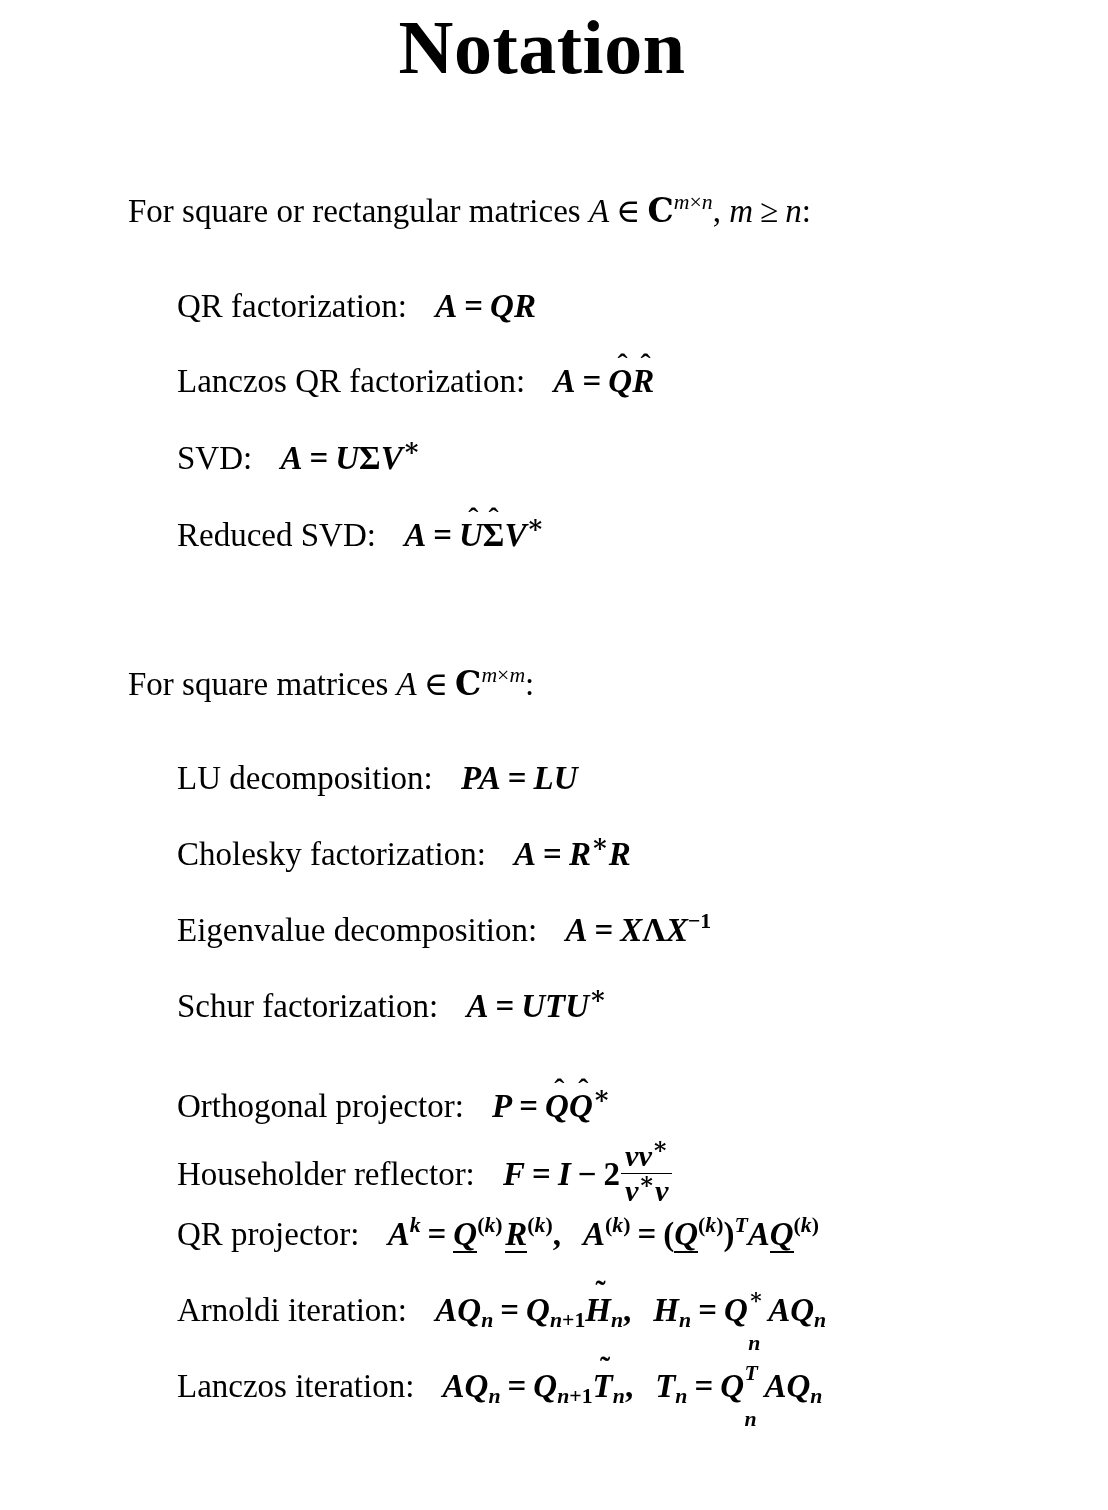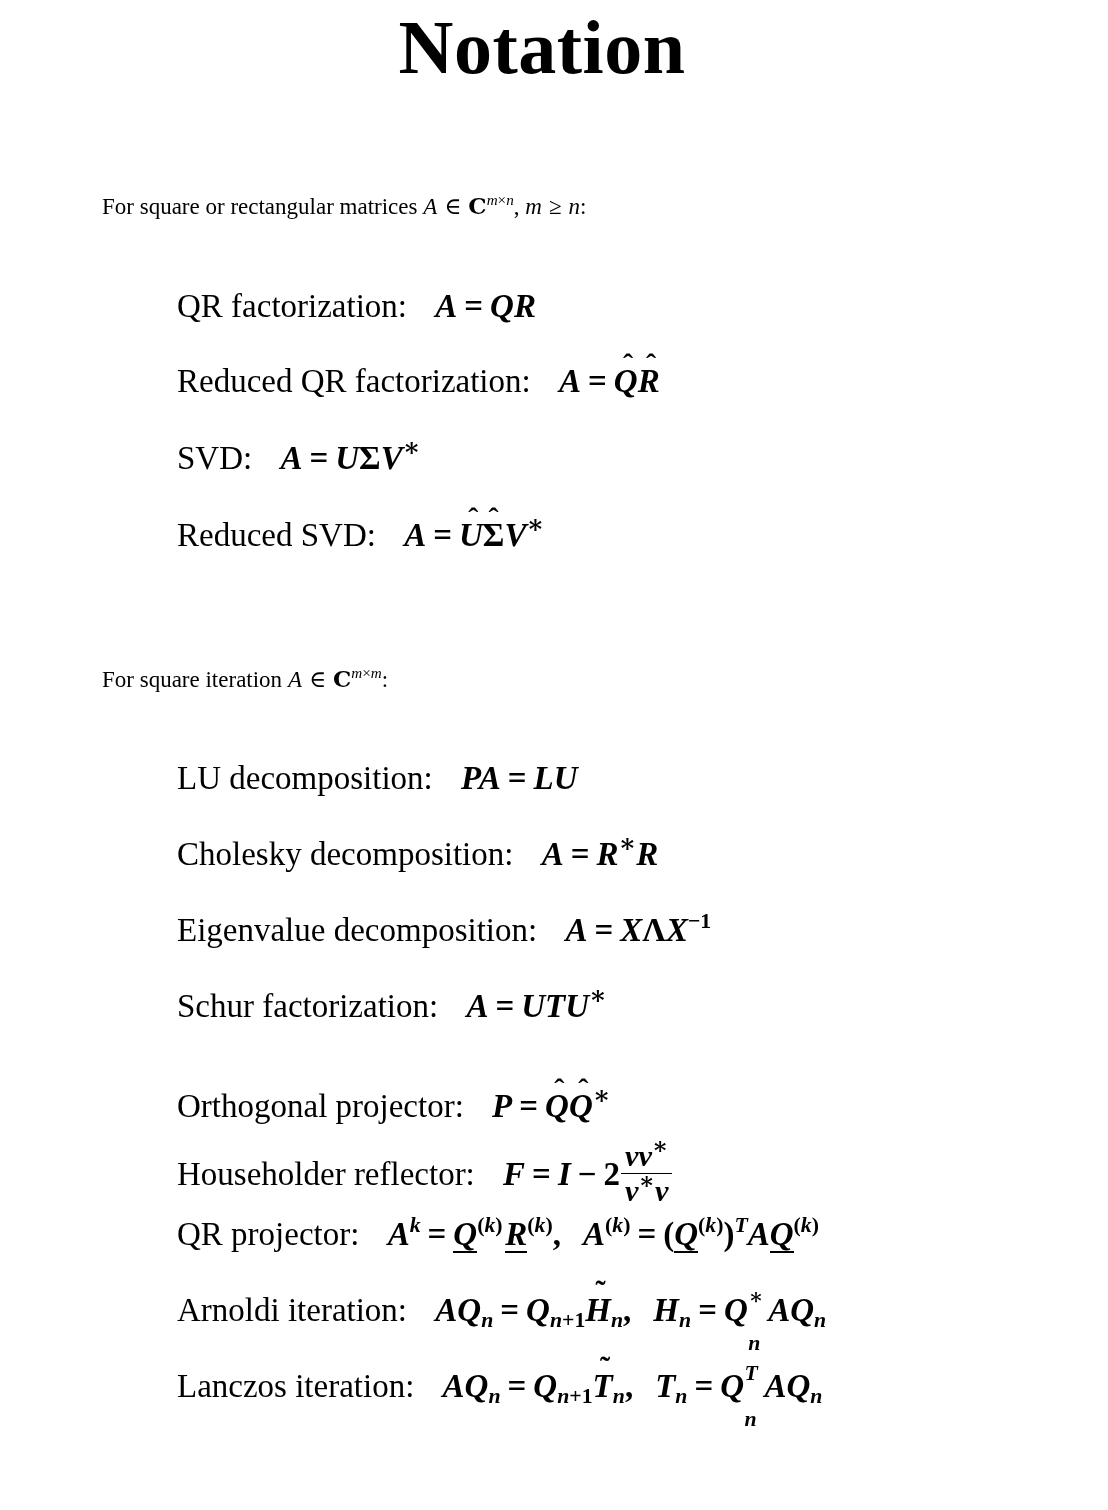--- a/index.html
+++ b/index.html
@@ -26,22 +26,22 @@
     text-align: center;
     font-size: 76px;
     font-weight: bold;
     letter-spacing: 0.5px;
     line-height: 1.05;
   }
 
   
   .section-header {
     position: absolute;
-    left: 102px;
-    font-size: 23px;
+    left: 128px;
+    font-size: 33px;
     line-height: 1.1;
     white-space: nowrap;
   }
   #section-header-rect { top: 193px; }
   #section-header-square { top: 666px; }
 
   
   .item-row {
     position: absolute;
     left: 177px;
@@ -193,45 +193,45 @@
 <div class="section-header" id="section-header-rect">
   <span>For square or rectangular matrices </span><span class="math">A<span class="op">∈</span><span class="bb">C</span><sup class="sm">m<span class="up">×</span>n</sup><span class="comma">,</span>&nbsp;m<span class="op">≥</span>n<span class="comma">:</span></span>
 </div>
 
 <div class="item-row" style="top:288px;">
   <span class="item-label">QR factorization:</span>
   <span class="item-eq math">A<span class="op">=</span>QR</span>
 </div>
 
 <div class="item-row" style="top:363px;">
-  <span class="item-label">Reduced QR factorization:</span>
+  <span class="item-label">Lanczos QR factorization:</span>
   <span class="item-eq math">A<span class="op">=</span><span class="acc hat">Q<span class="accmark slant">ˆ</span></span><span class="acc hat">R<span class="accmark slant">ˆ</span></span></span>
 </div>
 
 <div class="item-row" style="top:440px;">
   <span class="item-label">SVD:</span>
   <span class="item-eq math">A<span class="op">=</span>U<span class="up">Σ</span>V<span class="star">∗</span></span>
 </div>
 
 <div class="item-row" style="top:517px;">
   <span class="item-label">Reduced SVD:</span>
   <span class="item-eq math">A<span class="op">=</span><span class="acc hat">U<span class="accmark slant">ˆ</span></span><span class="acc hat"><span class="up">Σ</span><span class="accmark">ˆ</span></span>V<span class="star">∗</span></span>
 </div>
 
 <div class="section-header" id="section-header-square">
-  <span>For square iteration </span><span class="math">A<span class="op">∈</span><span class="bb">C</span><sup class="sm">m<span class="up">×</span>m</sup><span class="comma">:</span></span>
+  <span>For square matrices </span><span class="math">A<span class="op">∈</span><span class="bb">C</span><sup class="sm">m<span class="up">×</span>m</sup><span class="comma">:</span></span>
 </div>
 
 <div class="item-row" style="top:760px;">
   <span class="item-label">LU decomposition:</span>
   <span class="item-eq math">PA<span class="op">=</span>LU</span>
 </div>
 
 <div class="item-row" style="top:836px;">
-  <span class="item-label">Cholesky decomposition:</span>
+  <span class="item-label">Cholesky factorization:</span>
   <span class="item-eq math">A<span class="op">=</span>R<span class="star">∗</span>R</span>
 </div>
 
 <div class="item-row" style="top:912px;">
   <span class="item-label">Eigenvalue decomposition:</span>
   <span class="item-eq math">A<span class="op">=</span>X<span class="up">Λ</span>X<sup class="smu">−1</sup></span>
 </div>
 
 <div class="item-row" style="top:988px;">
   <span class="item-label">Schur factorization:</span>

